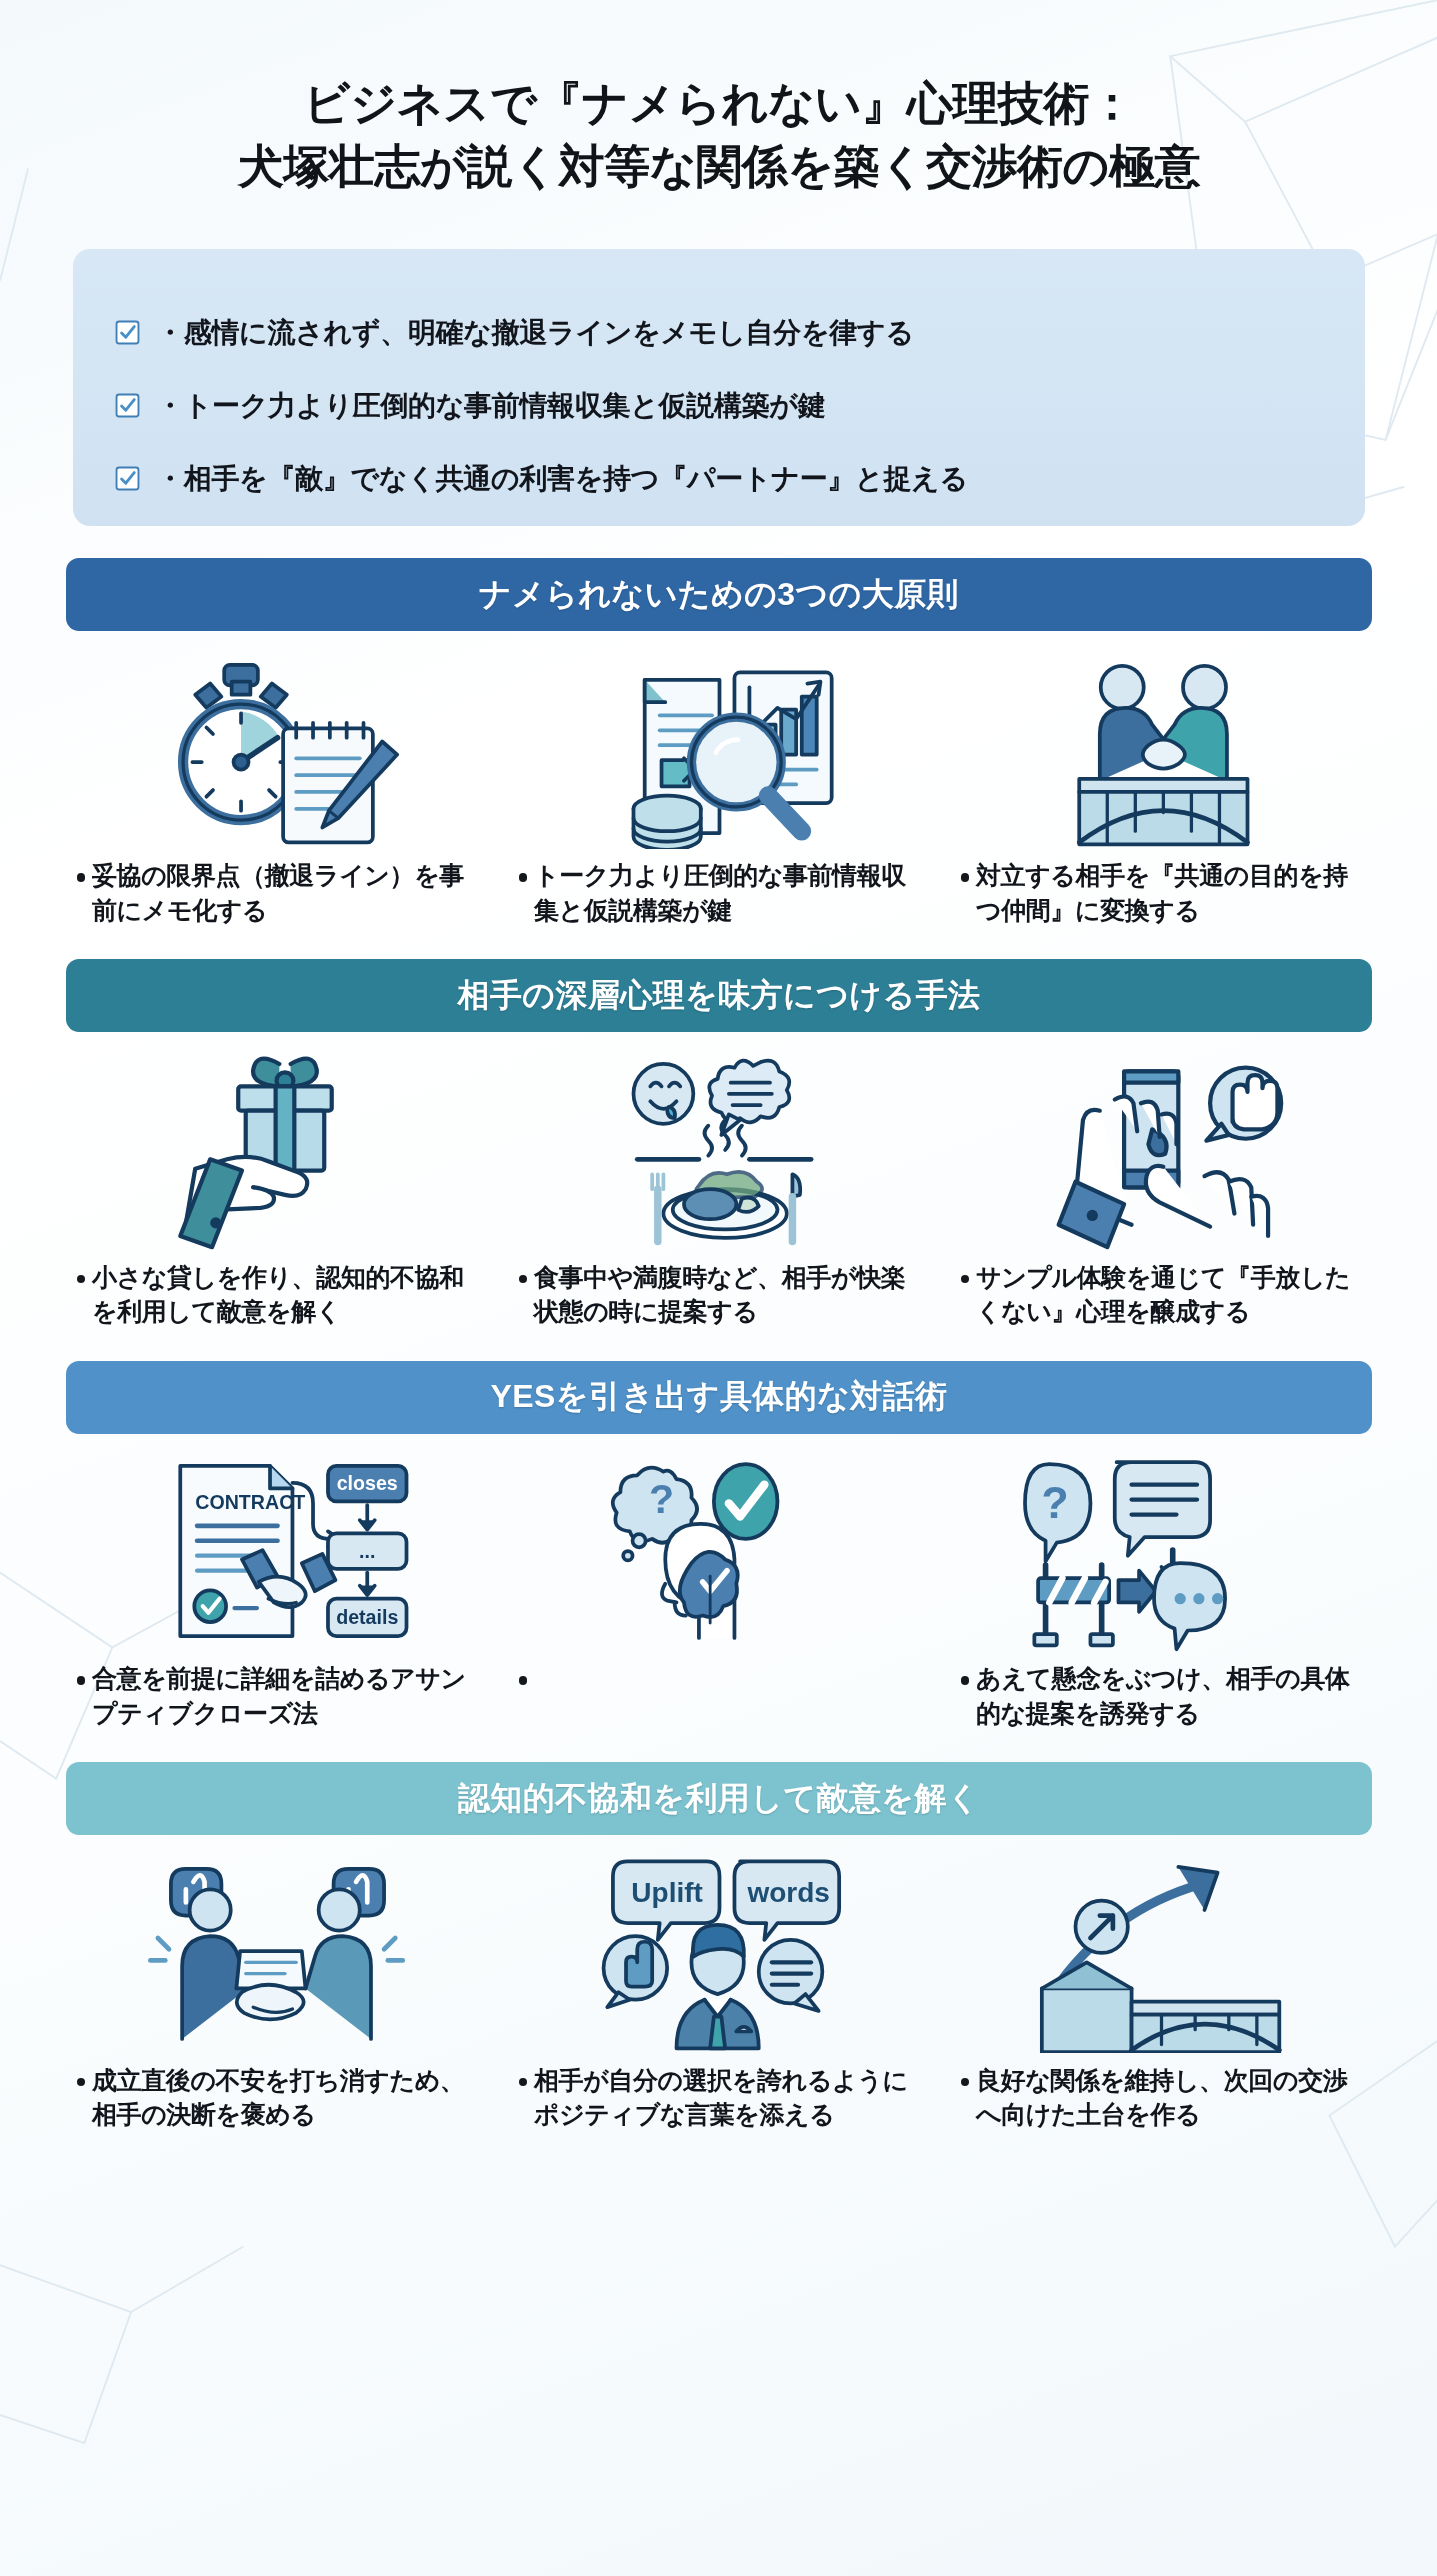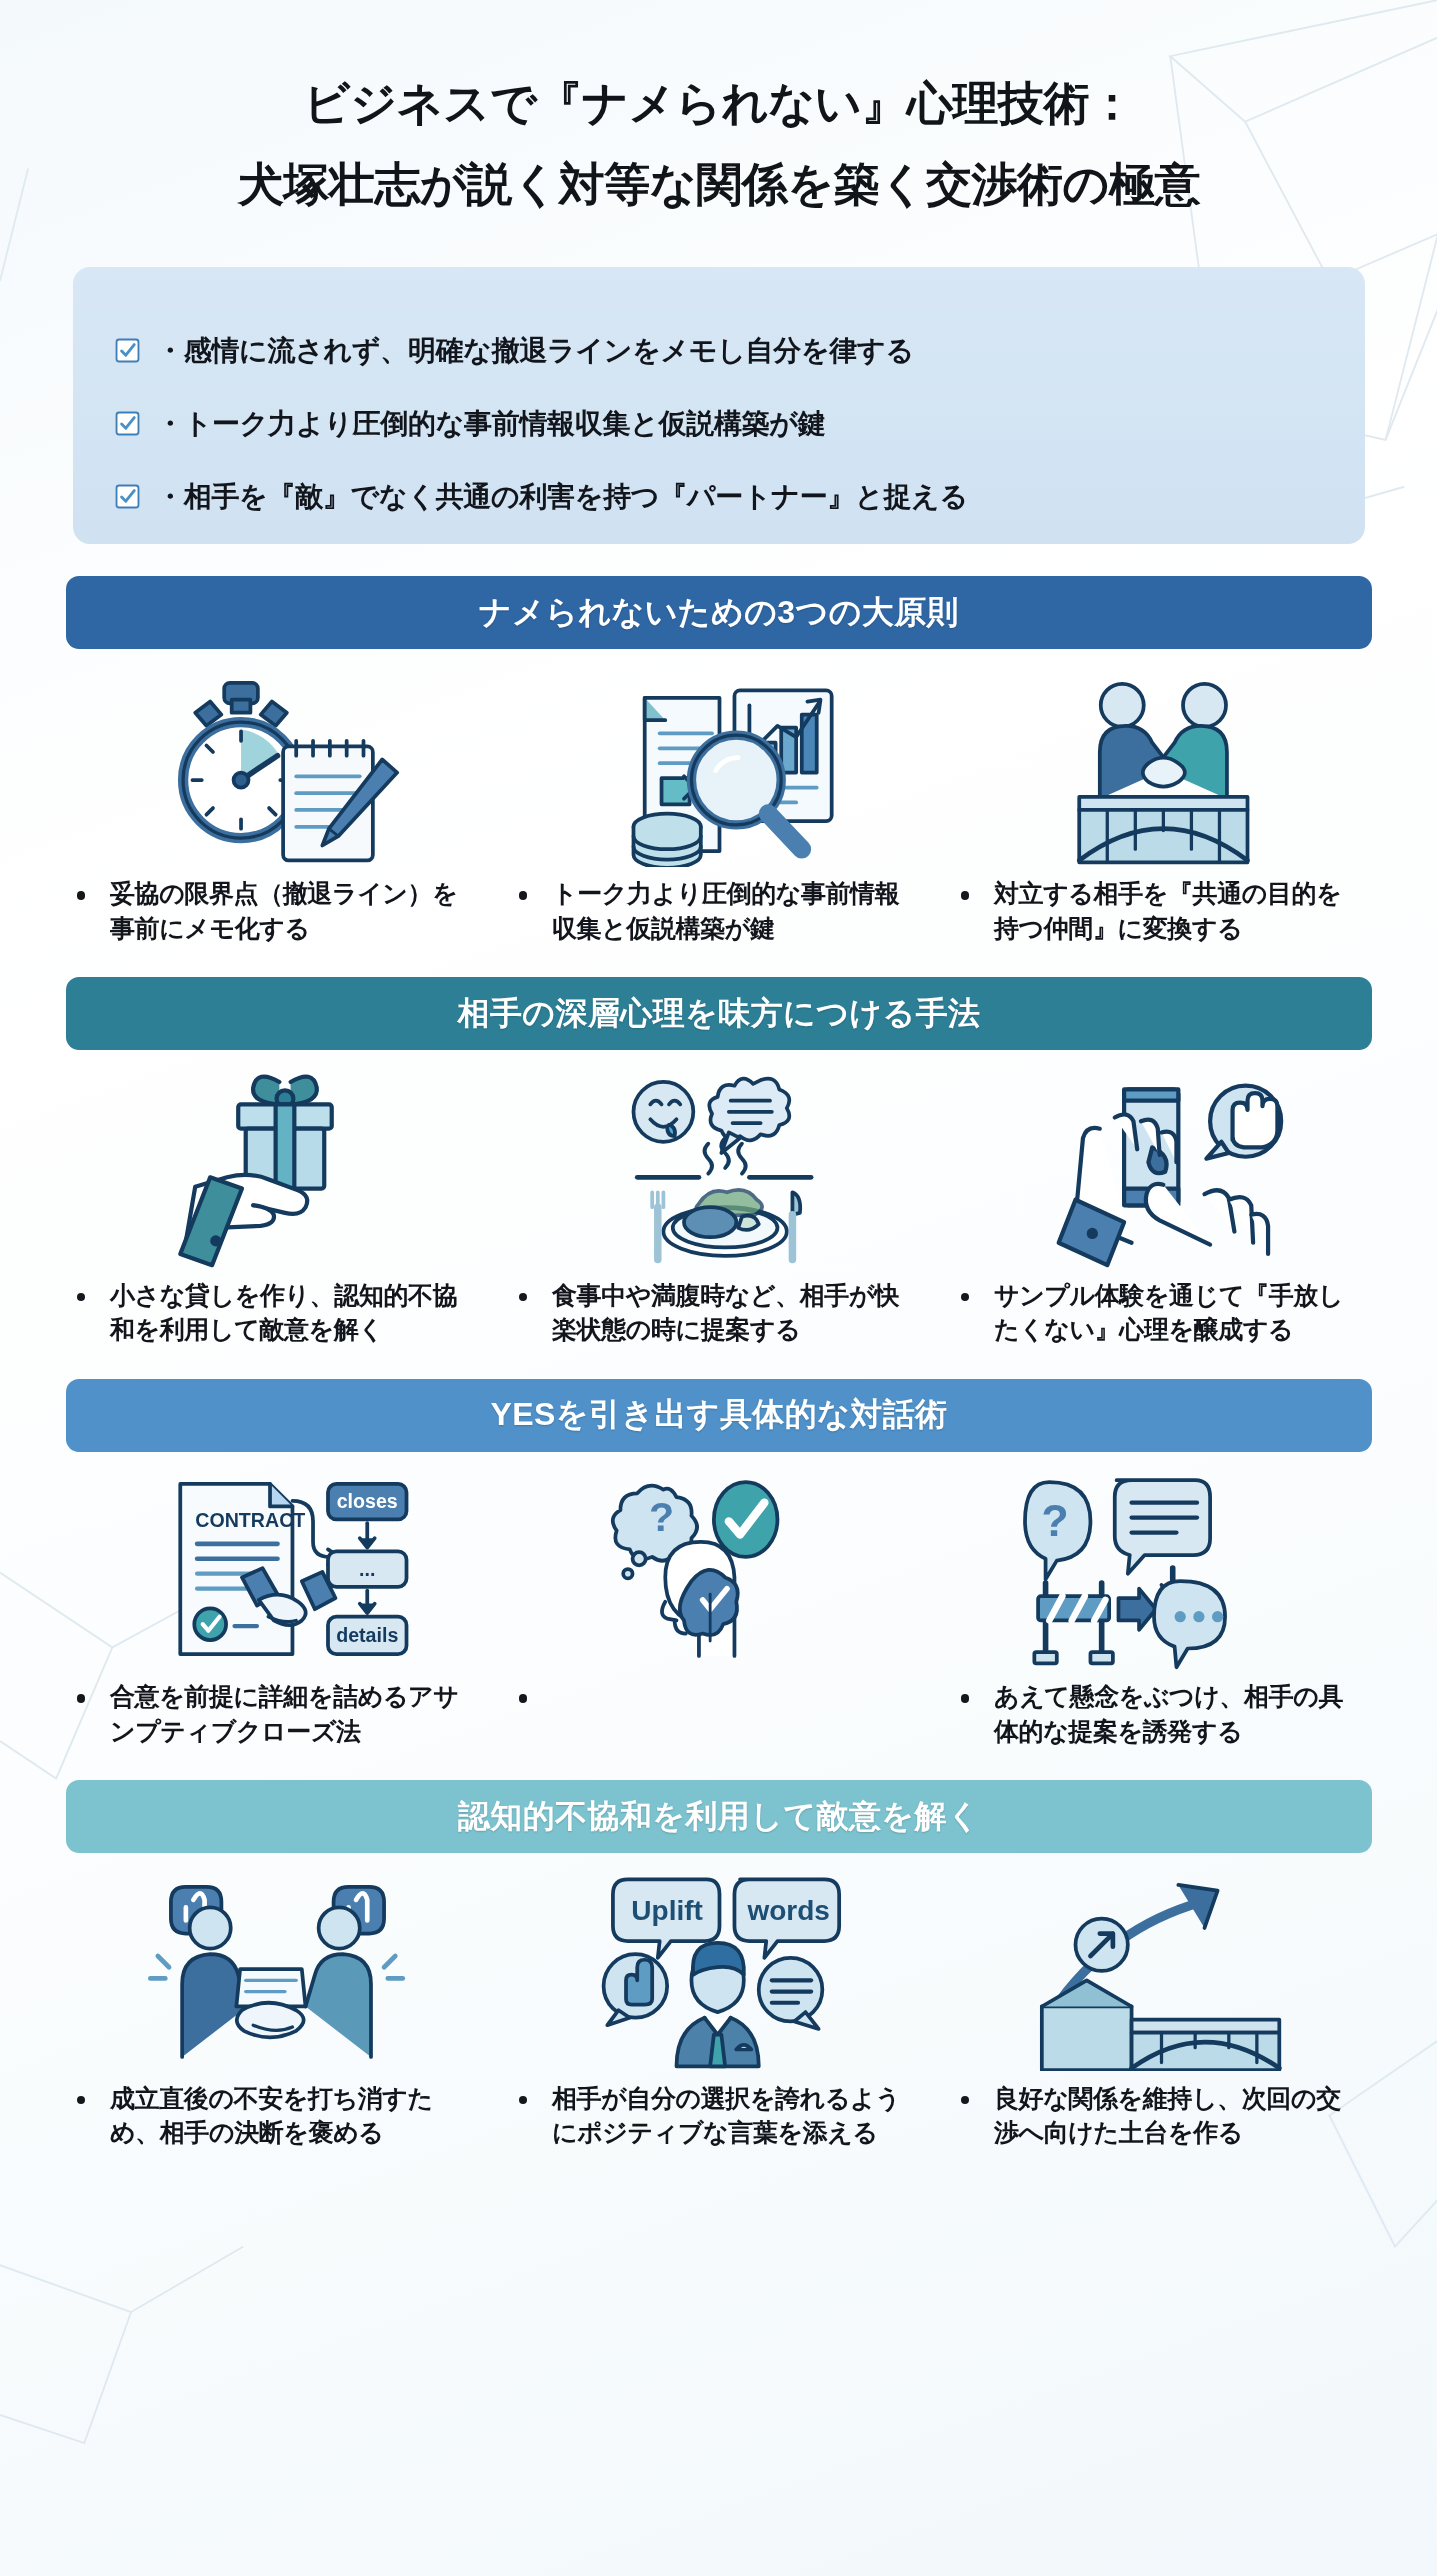--- a/index.html
+++ b/index.html
@@ -35,21 +35,21 @@
     text-align: center;
   }
   .title-line {
     font-size: 46px;
     line-height: 1.30;
     font-weight: 700;
     color: #111418;
     letter-spacing: -0.5px;
     white-space: nowrap;
   }
-  .title-line + .title-line { margin-top: 21px; }
+  .title-line + .title-line { margin-top: 3px; }
 
   
   .summary {
     margin: 45px 73px 0 73px;
     background: linear-gradient(180deg, #dbe9f7 0%, #d3e4f4 100%);
     border-radius: 17px;
     padding: 28px 41px 30px 41px;
   }
   .summary-row {
     display: flex;
@@ -108,21 +108,21 @@
     justify-content: center;
   }
   .icon-box svg { display: block; }
 
   .card-text {
     margin-top: 9.4px;
     width: 100%;
     padding: 0 17px 0 20.6px;
     display: flex;
     align-items: flex-start;
-    gap: 25px;
+    gap: 7px;
   }
   .bullet {
     flex: 0 0 auto;
     width: 8.4px; height: 8.4px;
     background: #14181d;
     border-radius: 50%;
     margin-top: 15px;
   }
   .card-label {
     font-size: 25px;

